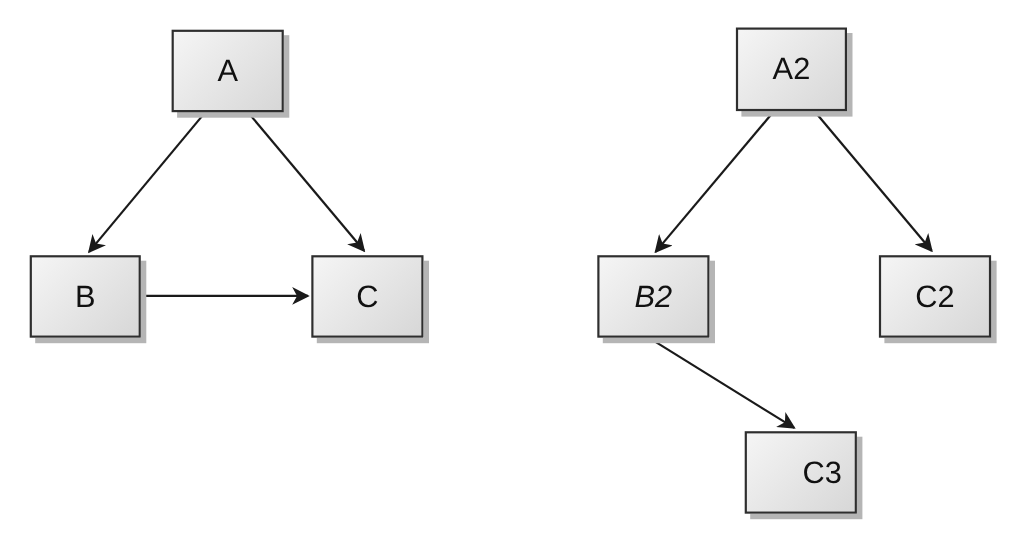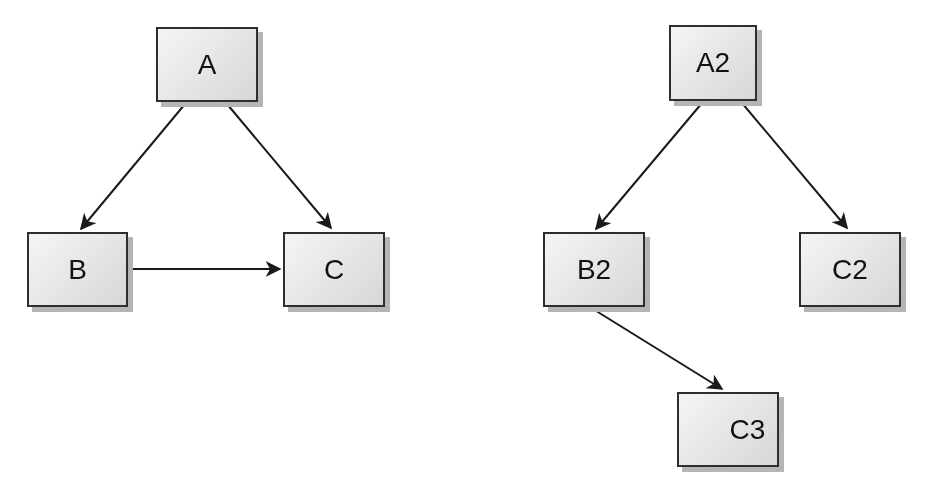--- a/index.html
+++ b/index.html
@@ -61,25 +61,25 @@
   <div id="nodes-layer">
       <div class="node" style="left: 156px; top: 27px; width: 102px; height: 75px; background: linear-gradient(135deg, rgb(245, 245, 245) 0%, rgb(215, 215, 215) 100%); border-color: rgb(46, 46, 46); box-shadow: rgb(181, 181, 181) 5px 5px 0px;">
         <span class="node-label" style="color: rgb(17, 17, 17);">A</span>
       </div>
       <div class="node" style="left: 27px; top: 232px; width: 101px; height: 75px; background: linear-gradient(135deg, rgb(245, 245, 245) 0%, rgb(215, 215, 215) 100%); border-color: rgb(46, 46, 46); box-shadow: rgb(181, 181, 181) 5px 5px 0px;">
         <span class="node-label" style="color: rgb(17, 17, 17);">B</span>
       </div>
       <div class="node" style="left: 283px; top: 232px; width: 102px; height: 75px; background: linear-gradient(135deg, rgb(245, 245, 245) 0%, rgb(215, 215, 215) 100%); border-color: rgb(46, 46, 46); box-shadow: rgb(181, 181, 181) 5px 5px 0px;">
         <span class="node-label" style="color: rgb(17, 17, 17);">C</span>
       </div>
-      <div class="node" style="left: 669px; top: 25px; width: 88px; height: 76px; background: linear-gradient(135deg, rgb(245, 245, 245) 0%, rgb(215, 215, 215) 100%); border-color: rgb(46, 46, 46); box-shadow: rgb(181, 181, 181) 5px 5px 0px;">
+      <div class="node" style="left: 669px; top: 25px; width: 101px; height: 76px; background: linear-gradient(135deg, rgb(245, 245, 245) 0%, rgb(215, 215, 215) 100%); border-color: rgb(46, 46, 46); box-shadow: rgb(181, 181, 181) 5px 5px 0px;">
         <span class="node-label" style="color: rgb(17, 17, 17);">A2</span>
       </div>
       <div class="node" style="left: 543px; top: 232px; width: 102px; height: 75px; background: linear-gradient(135deg, rgb(245, 245, 245) 0%, rgb(215, 215, 215) 100%); border-color: rgb(46, 46, 46); box-shadow: rgb(181, 181, 181) 5px 5px 0px;">
-        <span class="node-label" style="color: rgb(17, 17, 17);">B2</span>
+        <span class="node-label" style="color: rgb(17, 17, 17); font-style: italic;">B2</span>
       </div>
       <div class="node" style="left: 799px; top: 232px; width: 102px; height: 75px; background: linear-gradient(135deg, rgb(245, 245, 245) 0%, rgb(215, 215, 215) 100%); border-color: rgb(46, 46, 46); box-shadow: rgb(181, 181, 181) 5px 5px 0px;">
         <span class="node-label" style="color: rgb(17, 17, 17);">C2</span>
       </div>
       <div class="node" style="left: 677px; top: 392px; width: 102px; height: 75px; background: linear-gradient(135deg, rgb(245, 245, 245) 0%, rgb(215, 215, 215) 100%); border-color: rgb(46, 46, 46); box-shadow: rgb(181, 181, 181) 5px 5px 0px; padding-left: 39px;">
         <span class="node-label" style="color: rgb(17, 17, 17);">C3</span>
       </div>
     </div>
 </div>
 

